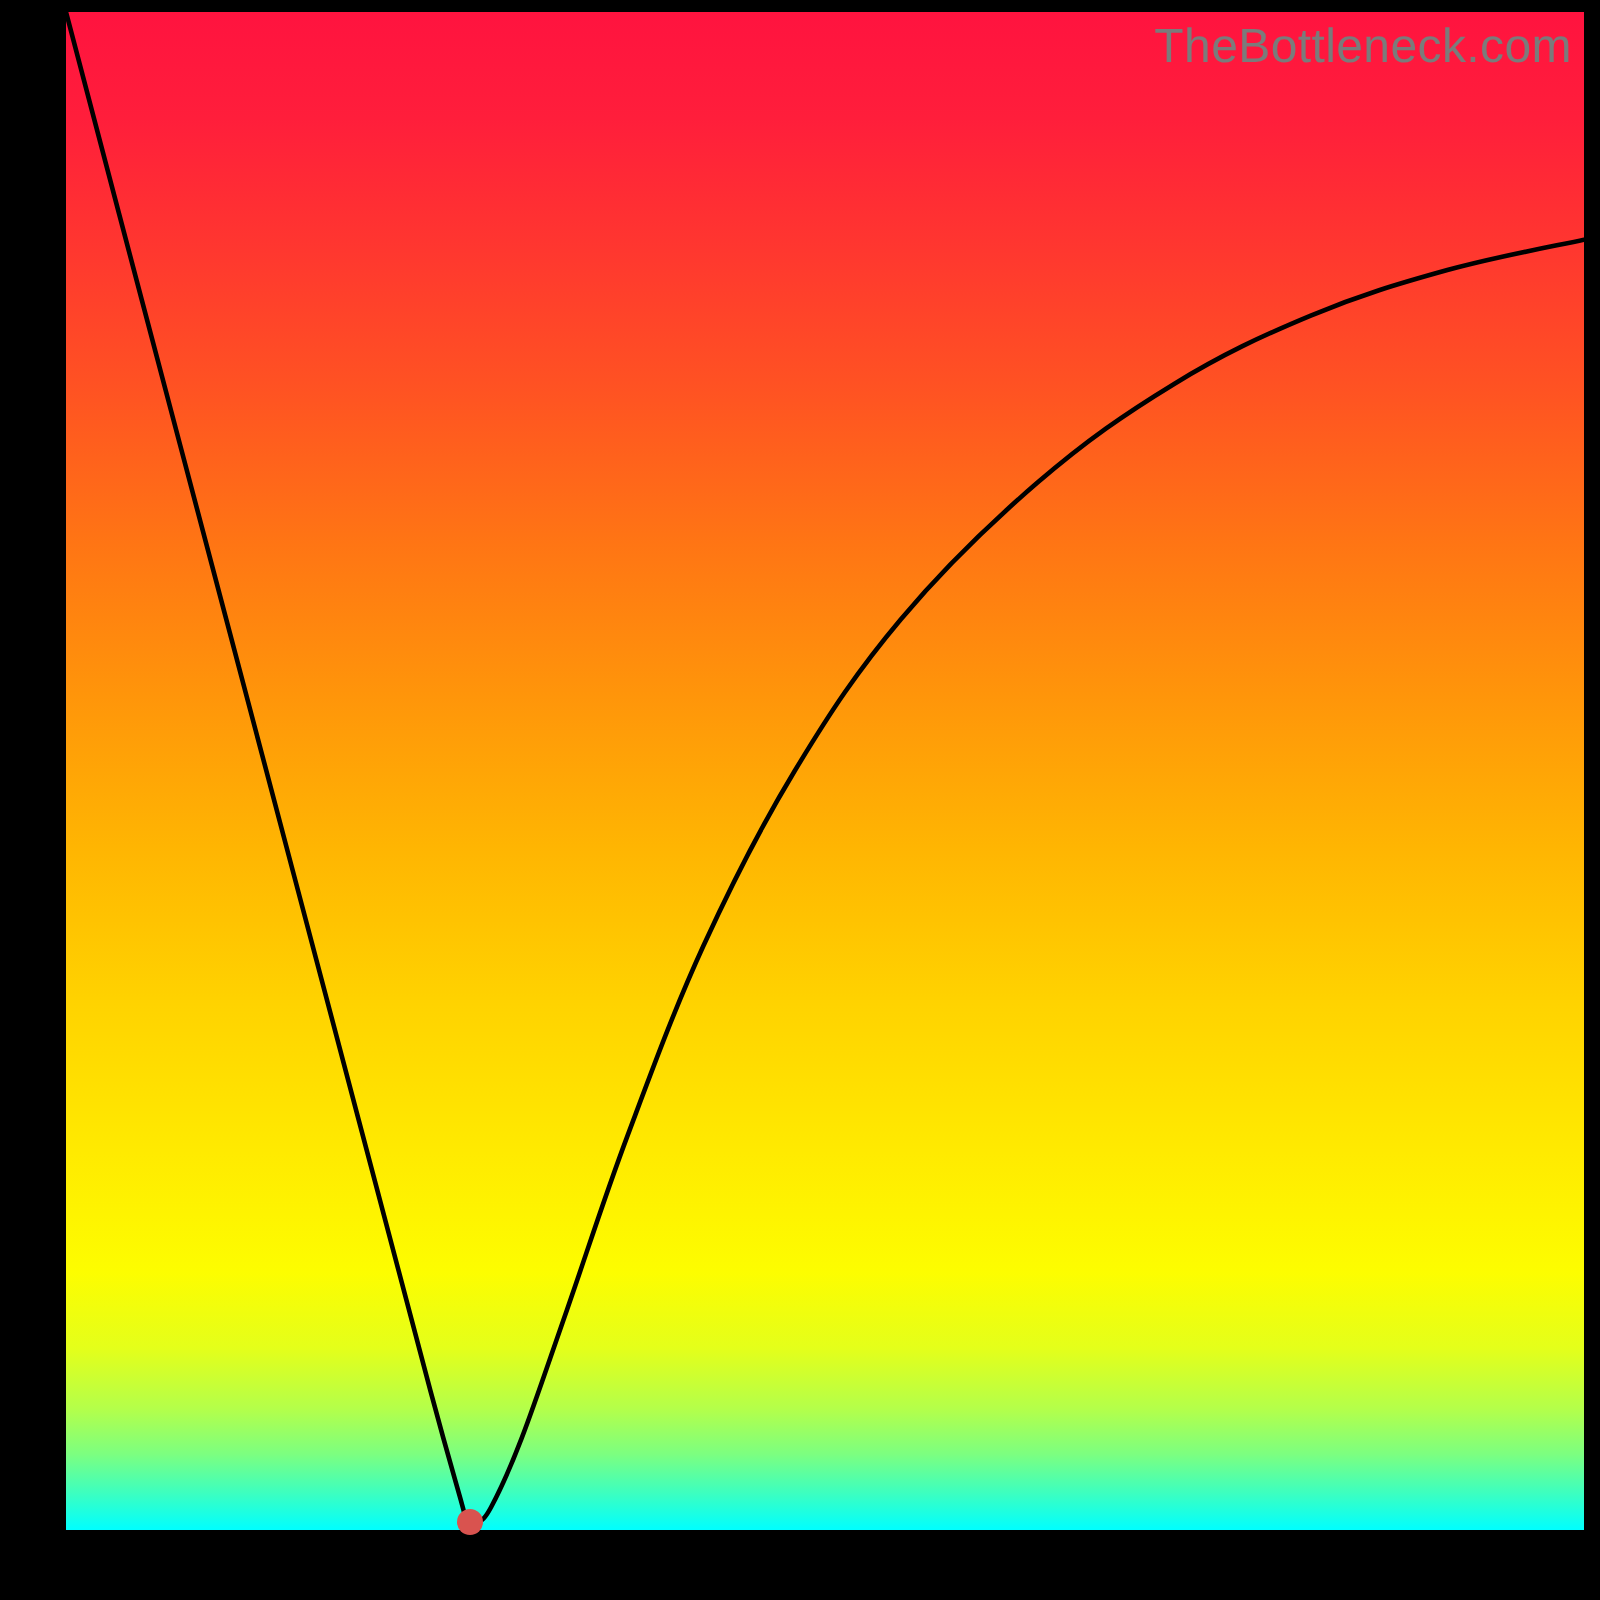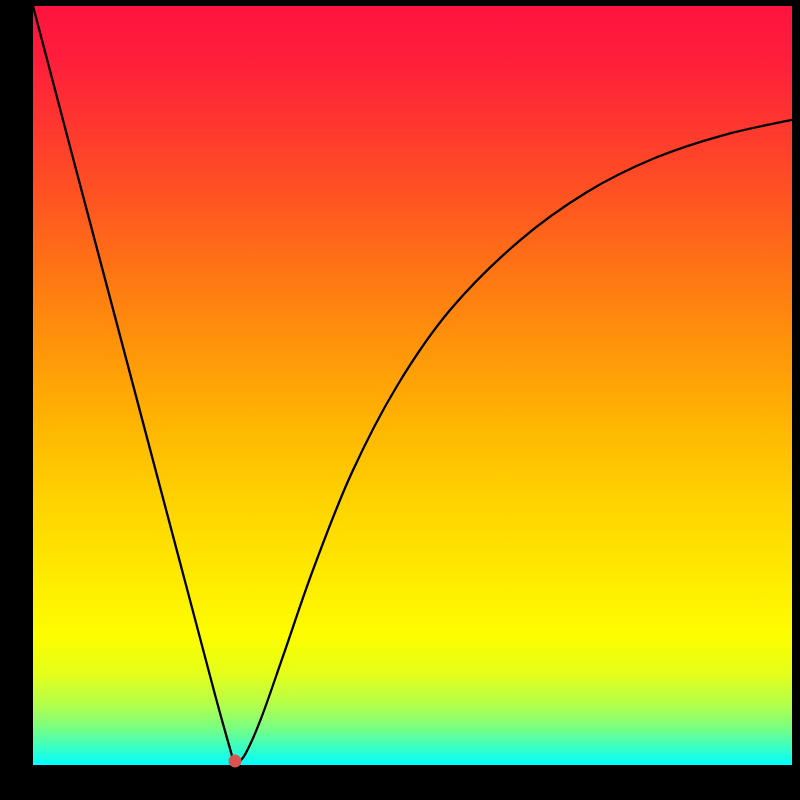--- a/index.html
+++ b/index.html
@@ -65,20 +65,21 @@
     border-radius: 50%;
     background: #d9534f;
     transform: translate(-50%, -50%);
   }
 </style>
 </head>
 <body>
 
 <div class="frame">
   <div class="plot">
+    <div class="watermark">TheBottleneck.com</div>
 
     <svg class="curve" viewBox="0 0 759 759" preserveAspectRatio="none">
       <path fill="none" stroke="#000000" stroke-width="2.3" stroke-linecap="round" d="M 0.00 0.00 C 6.83 25.96, 24.29 92.43, 37.95 144.21 C 51.61 195.99, 62.24 236.02, 75.90 287.66 C 89.56 339.30, 100.19 379.47, 113.85 431.11 C 127.51 482.75, 139.50 528.11, 151.80 574.56 C 164.10 621.01, 173.96 658.71, 182.16 689.17 C 190.36 719.64, 193.92 731.66, 197.34 743.82 C 200.76 755.98, 199.77 754.54, 201.14 756.72 C 202.50 758.91, 202.88 757.60, 204.93 755.96 C 206.98 754.32, 208.42 755.27, 212.52 747.62 C 216.62 739.96, 220.87 731.22, 227.70 713.46 C 234.53 695.70, 240.91 676.27, 250.47 648.95 C 260.03 621.62, 268.53 594.45, 280.83 561.66 C 293.13 528.87, 303.75 499.57, 318.78 466.78 C 333.81 434.00, 346.56 408.87, 364.32 379.50 C 382.08 350.13, 395.59 329.56, 417.45 303.60 C 439.31 277.64, 461.17 256.47, 485.76 235.29 C 510.35 214.11, 529.48 200.98, 554.07 185.96 C 578.66 170.93, 597.79 162.05, 622.38 151.80 C 646.97 141.55, 666.10 135.86, 690.69 129.03 C 715.28 122.20, 746.70 116.58, 759.00 113.85"></path>
     </svg>
 
     <div class="minpoint" style="left: 201.894px; top: 755.205px; background: rgb(217, 83, 79);"></div>
   </div>
 </div>
 
 </body></html>

